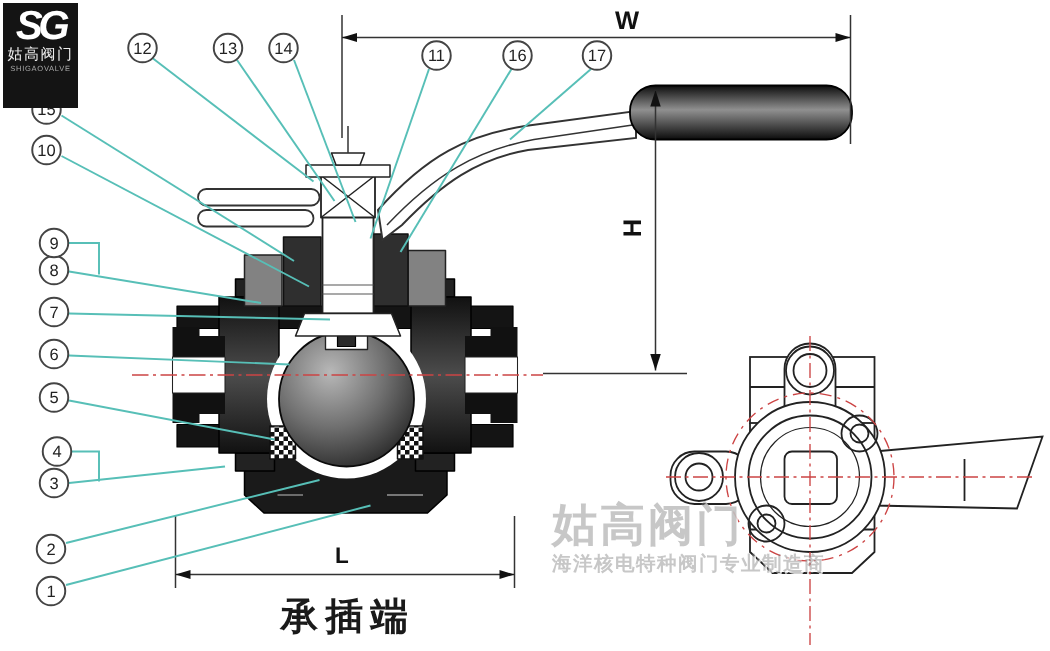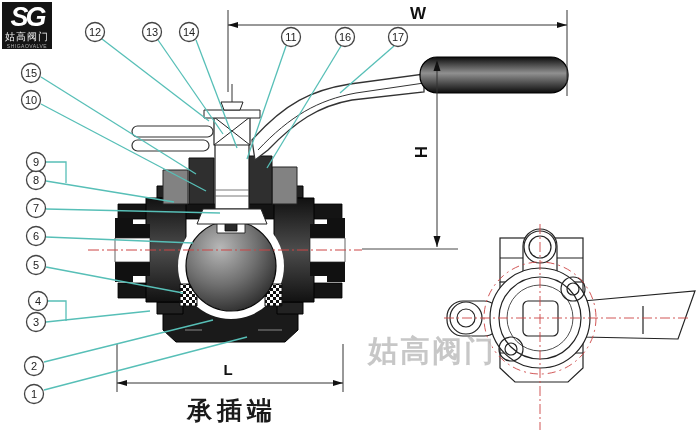--- a/index.html
+++ b/index.html
@@ -1,20 +1,20 @@
 <!DOCTYPE html>
 <html><head>
 <meta charset="utf-8">
 <style>
   html,body{margin:0;padding:0;background:#f2f2f2;}
   #stage{position:relative;width:700px;height:434px;background:#ffffff;overflow:hidden;
          font-family:"Liberation Sans", sans-serif;}
   svg text{font-family:"Liberation Sans", sans-serif;}
   
-  #logo{position:absolute;left:2px;top:2px;width:50px;height:47px;background:#141414;
+  #logo{position:absolute;left:2px;top:2px;width:50px;height:70px;background:#141414;
         color:#fff;text-align:center;line-height:1;}
   #logo .sg{font-size:27px;font-weight:bold;font-style:italic;letter-spacing:-3px;margin-top:2px;}
   #logo .cn{font-size:10px;letter-spacing:1px;margin-top:1px;color:#eee;}
   #logo .sub{font-size:5px;color:#aaa;letter-spacing:.5px;margin-top:2px;}
   
   #watermark{position:absolute;left:368px;top:334px;width:320px;pointer-events:none;
              color:rgba(130,130,130,.45);text-shadow:1px 1px 0 rgba(255,255,255,.8);line-height:1.15;}
   #watermark .w1{font-size:30px;font-weight:bold;letter-spacing:2px;}
   #watermark .w2{font-size:13px;font-weight:bold;letter-spacing:1px;}
   #watermark .w3{font-size:10px;color:rgba(150,150,150,.55);}
@@ -268,14 +268,15 @@
   
   <div id="logo">
     <div class="sg">SG</div>
     <div class="cn">姑高阀门</div>
     <div class="sub">SHIGAOVALVE</div>
   </div>
 
   
   <div id="watermark">
     <div class="w1">姑高阀门</div>
+    <div class="w2">海洋核电特种阀门专业制造商</div>
   </div>
 </div>
 
 </body></html>

